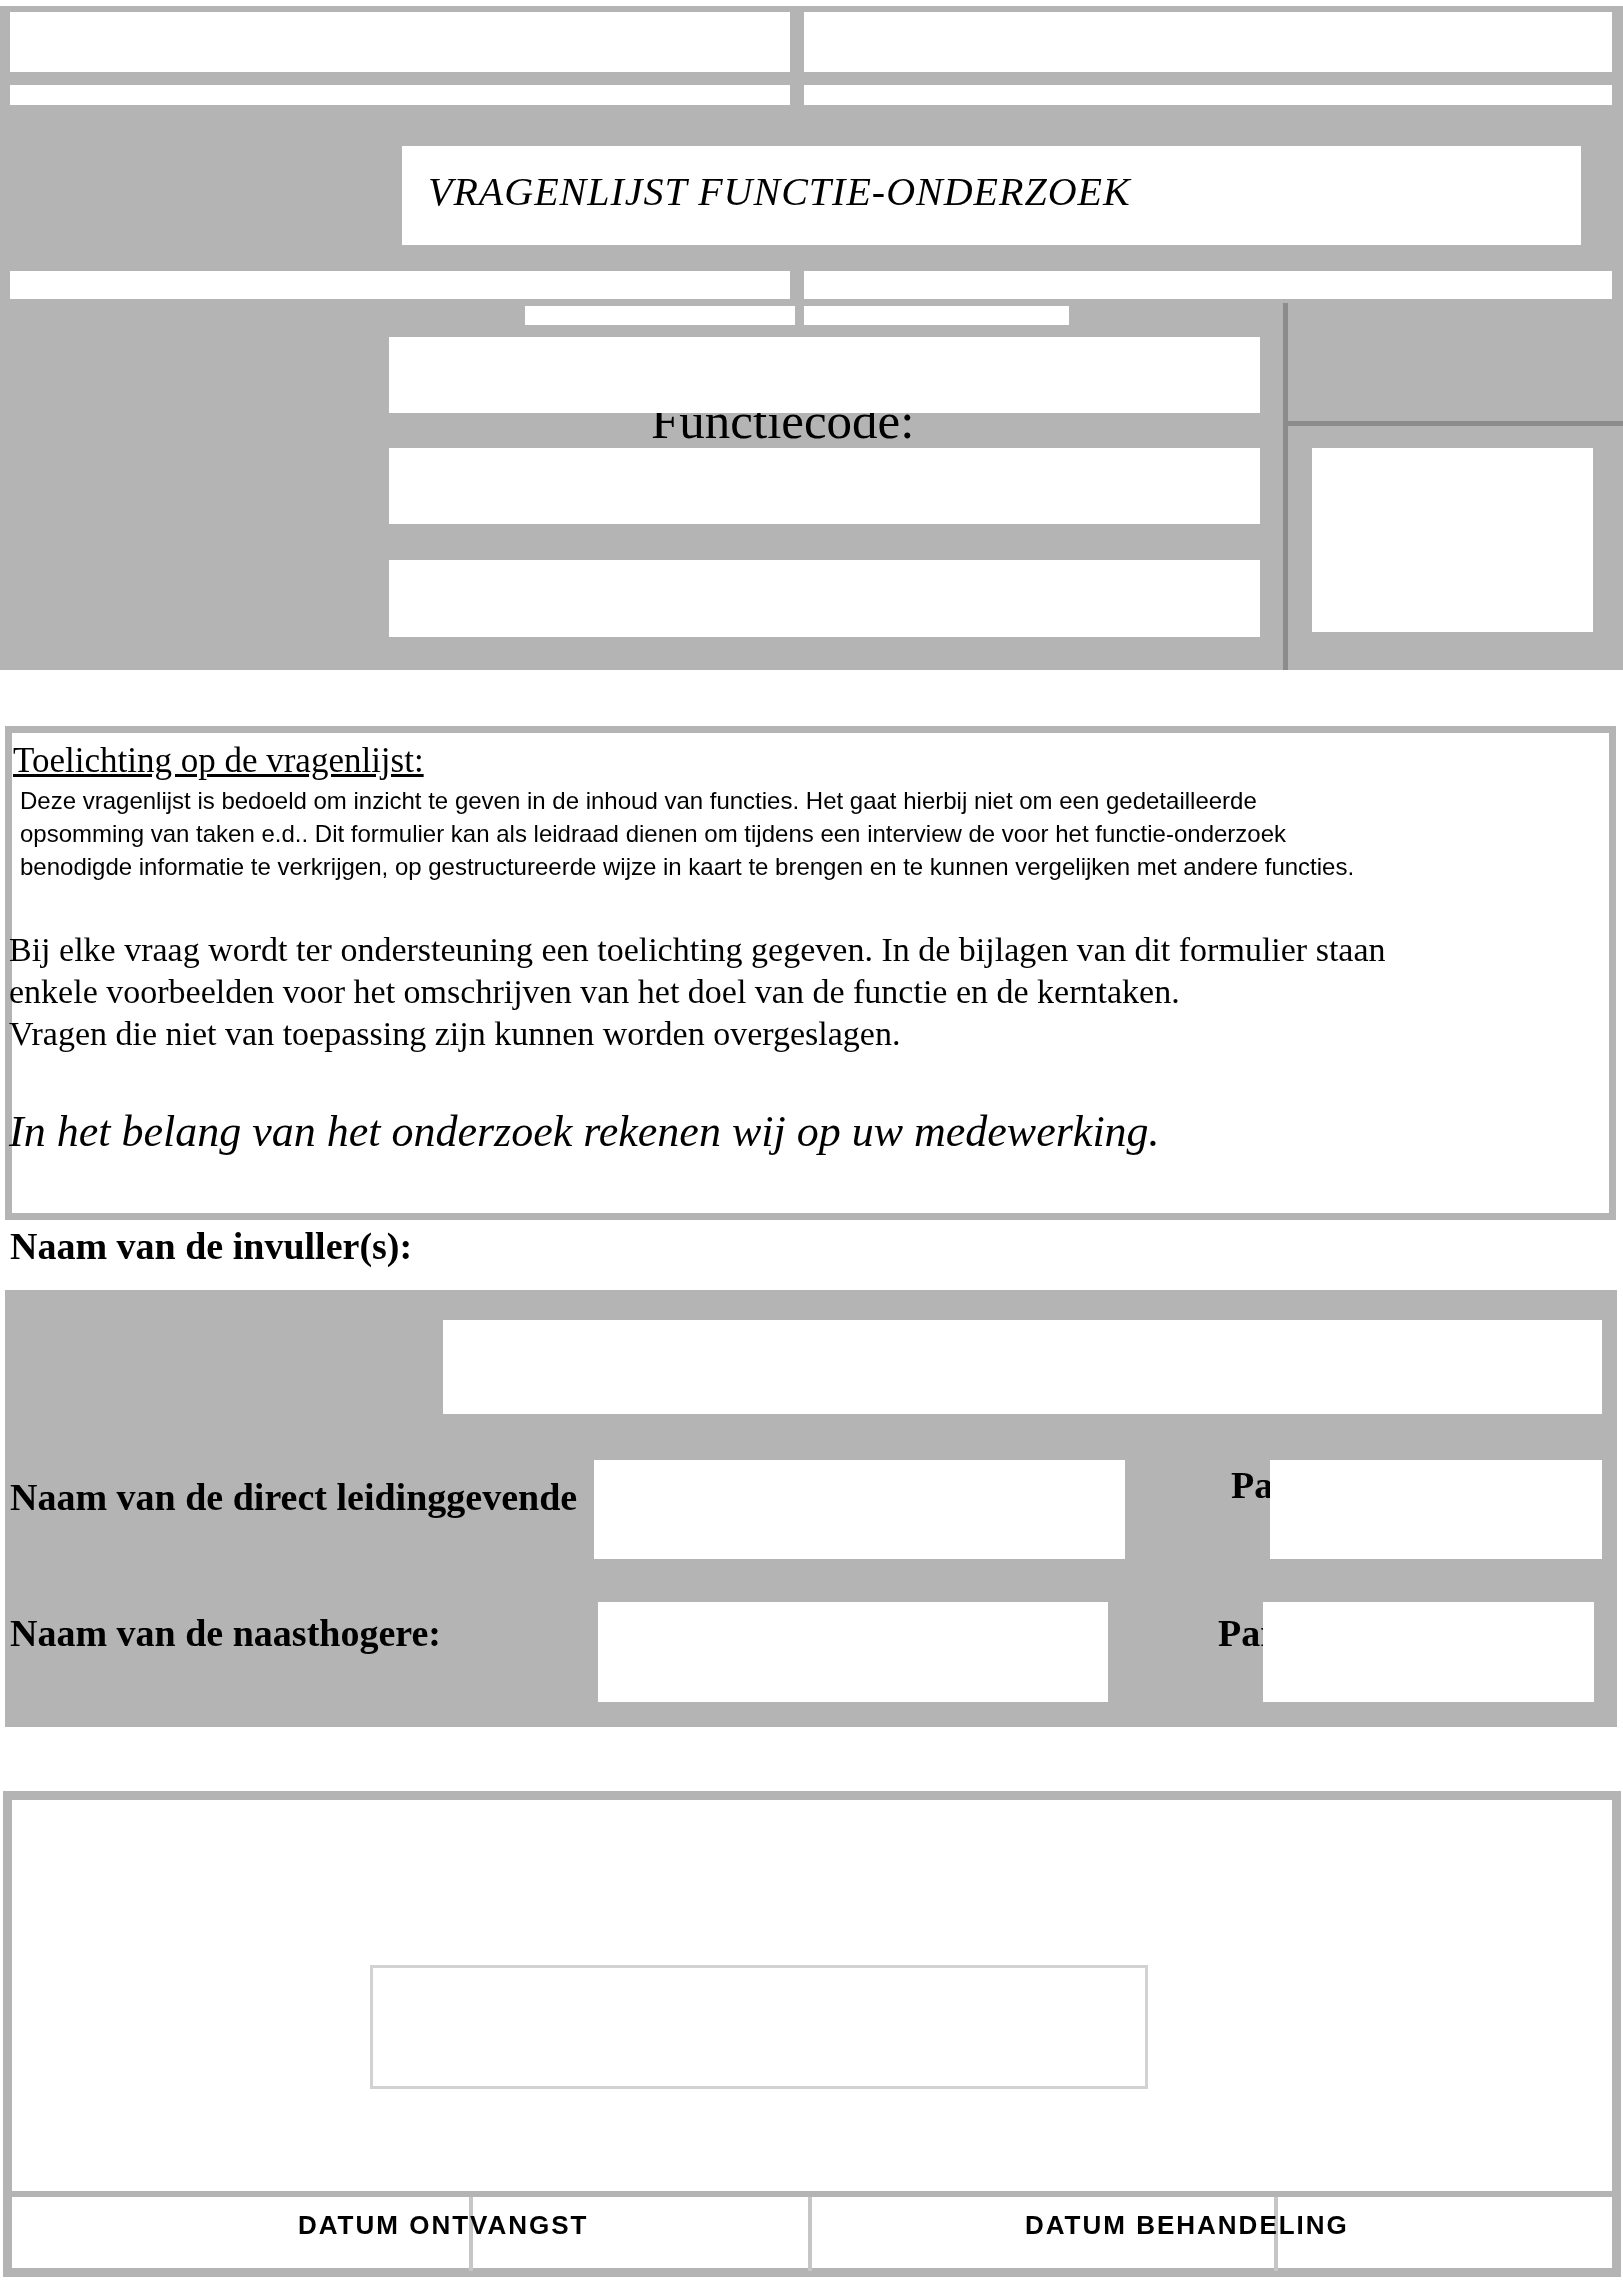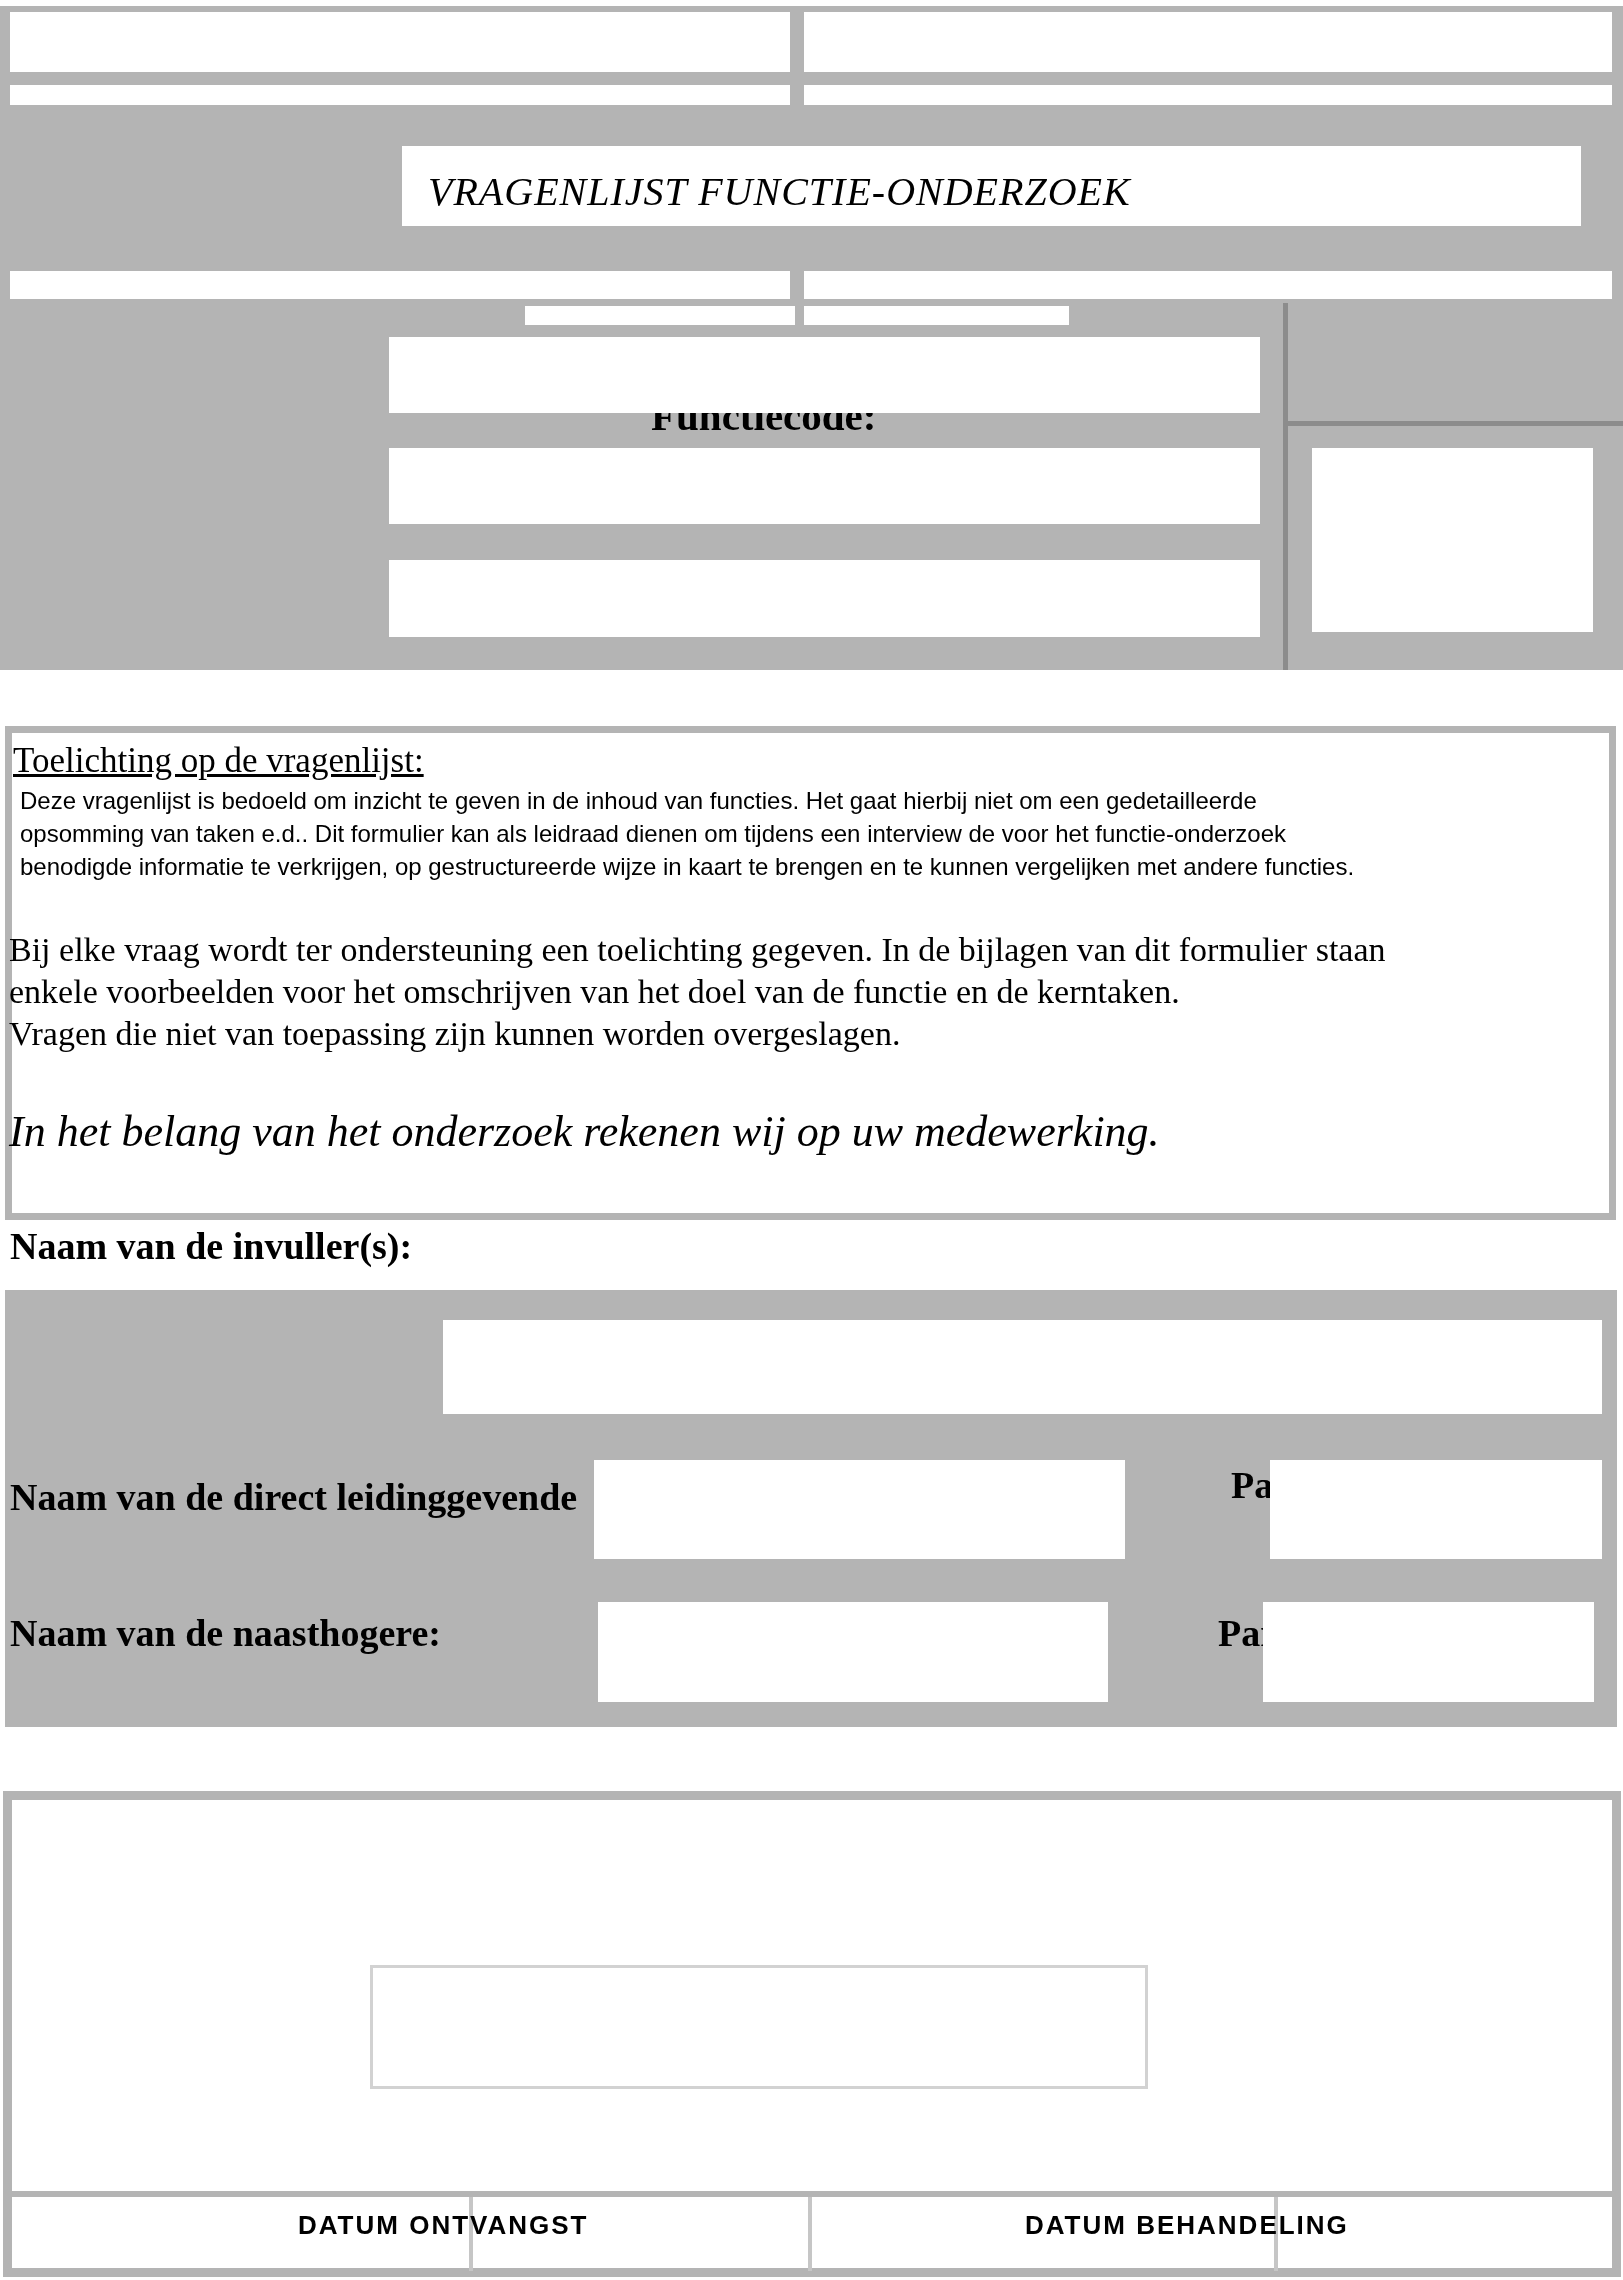--- a/index.html
+++ b/index.html
@@ -7,24 +7,24 @@
         font-family:"Liberation Serif","DejaVu Serif",serif;color:#000;}
   .abs{position:absolute;}
   .graybg{background:#b4b4b4;}
   .serif{font-family:"Liberation Serif","DejaVu Serif",serif;}
   .sans{font-family:"Liberation Sans","DejaVu Sans",sans-serif;}
   .nowrap{white-space:nowrap;}
 
   
   #header{left:0;top:6px;width:1624px;height:664px;}
   .hdr-box{position:absolute;background:#fff;}
-  #title-box{left:402px;top:140px;width:1179px;height:80px;background:#fff;}
+  #title-box{left:402px;top:140px;width:1179px;height:99px;background:#fff;}
   #title-text{position:absolute;left:26px;top:22px;font-style:italic;font-size:40px;
               letter-spacing:1px;white-space:nowrap;}
-  #functiecode-label{position:absolute;left:651px;top:386px;font-weight:bold;font-size:41px;
+  #functiecode-label{position:absolute;left:651px;top:386px;font-weight:normal;font-size:51px;
                      white-space:nowrap;z-index:1;}
   .over{z-index:2;}
   #hdr-vline{left:1283px;top:303px;width:5px;height:367px;background:#8c8c8c;}
   #hdr-hline{left:1283px;top:421px;width:341px;height:5px;background:#8c8c8c;}
 
   
   #toelichting{left:5px;top:726px;width:1611px;height:494px;background:#fff;
                border:7px solid #b4b4b4;box-sizing:border-box;}
   #toelichting-heading{left:13px;top:741px;font-size:35px;text-decoration:underline;}
   #toelichting-par{left:13px;top:784px;font-size:24px;line-height:33px;padding-left:7px;}

